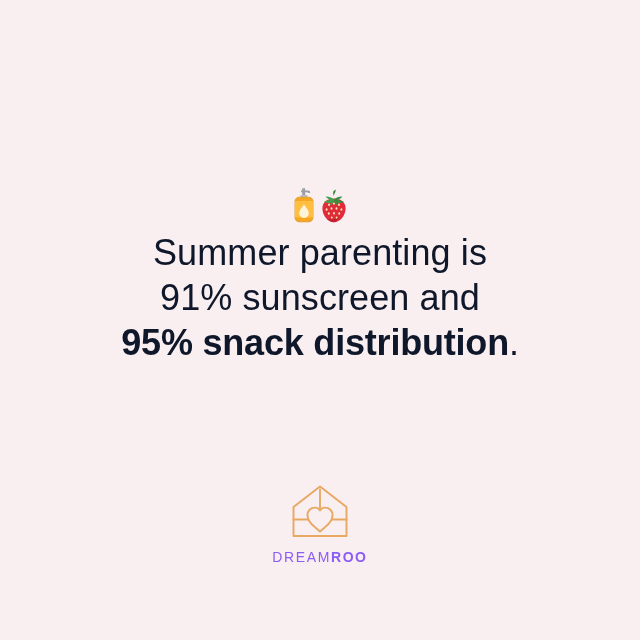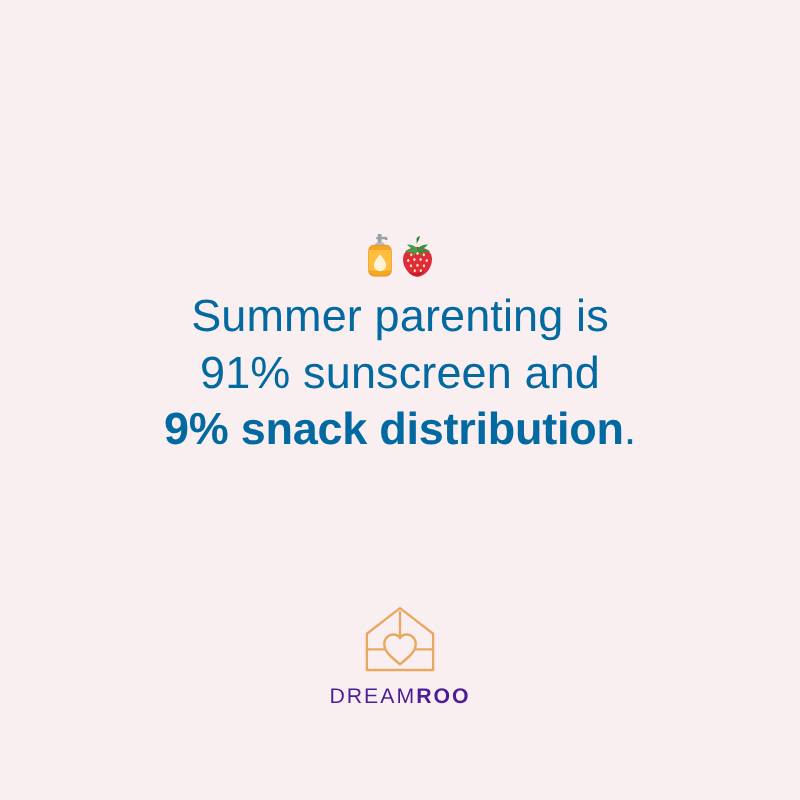--- a/index.html
+++ b/index.html
@@ -46,21 +46,21 @@
   
   .emoji-strawberry { width: 30px; height: 34px; }
 
   
   .headline {
     position: absolute;
     top: 230px;
     left: 0;
     right: 0;
     text-align: center;
-    color: #0369a1;
+    color: #0f172a;
   }
   .headline .line {
     display: block;
     font-size: 36px;
     line-height: 45px;
     letter-spacing: 0.1px;
     font-weight: 300;
     white-space: nowrap;
   }
   .headline .line.bold {
@@ -81,25 +81,25 @@
     flex-direction: column;
     align-items: center;
   }
   .logo-mark {
     display: block;
     width: 62px;
     height: 56px;
   }
   .logo-wordmark {
     margin-top: 7px;
-    font-size: 17px;
+    font-size: 14px;
     line-height: 20px;
     letter-spacing: 1.6px;
     white-space: nowrap;
-    color: #4c1d95;
+    color: #8b5cf6;
   }
   .logo-wordmark .w-light { font-weight: 400; }
   .logo-wordmark .w-bold  { font-weight: 700; }
 </style>
 </head>
 <body>
 
 <div id="canvas">
 
   <div class="emoji-row">
@@ -145,21 +145,21 @@
 
         <path d="M14.2 3.0 c0.6 -1.2 1.6 -2.0 2.6 -2.4 c-0.1 1.6 -0.6 3.1 -1.4 4.3 c-0.4 0.7 -0.8 1.4 -1.0 2.2 z" fill="#2e7d34"></path>
       </svg>
     </span>
 
   </div>
 
   <div class="headline">
     <span class="line">Summer parenting is</span>
     <span class="line">91% sunscreen and</span>
-    <span class="line bold"><span>9% snack distribution</span><span class="period">.</span></span>
+    <span class="line bold"><span>95% snack distribution</span><span class="period">.</span></span>
   </div>
 
   <div class="logo-block">
 
     <span>
       <svg class="logo-mark" viewBox="0 0 62 56" xmlns="http://www.w3.org/2000/svg" fill="none" stroke="#e9a862" stroke-width="1.9" stroke-linecap="round" stroke-linejoin="round">
 
         <path d="M4.5 23.0 L31 2.5 L57.5 23.0 L57.5 52.0 L4.5 52.0 Z"></path>
 
         <line x1="31" y1="5.5" x2="31" y2="24.0"></line>

